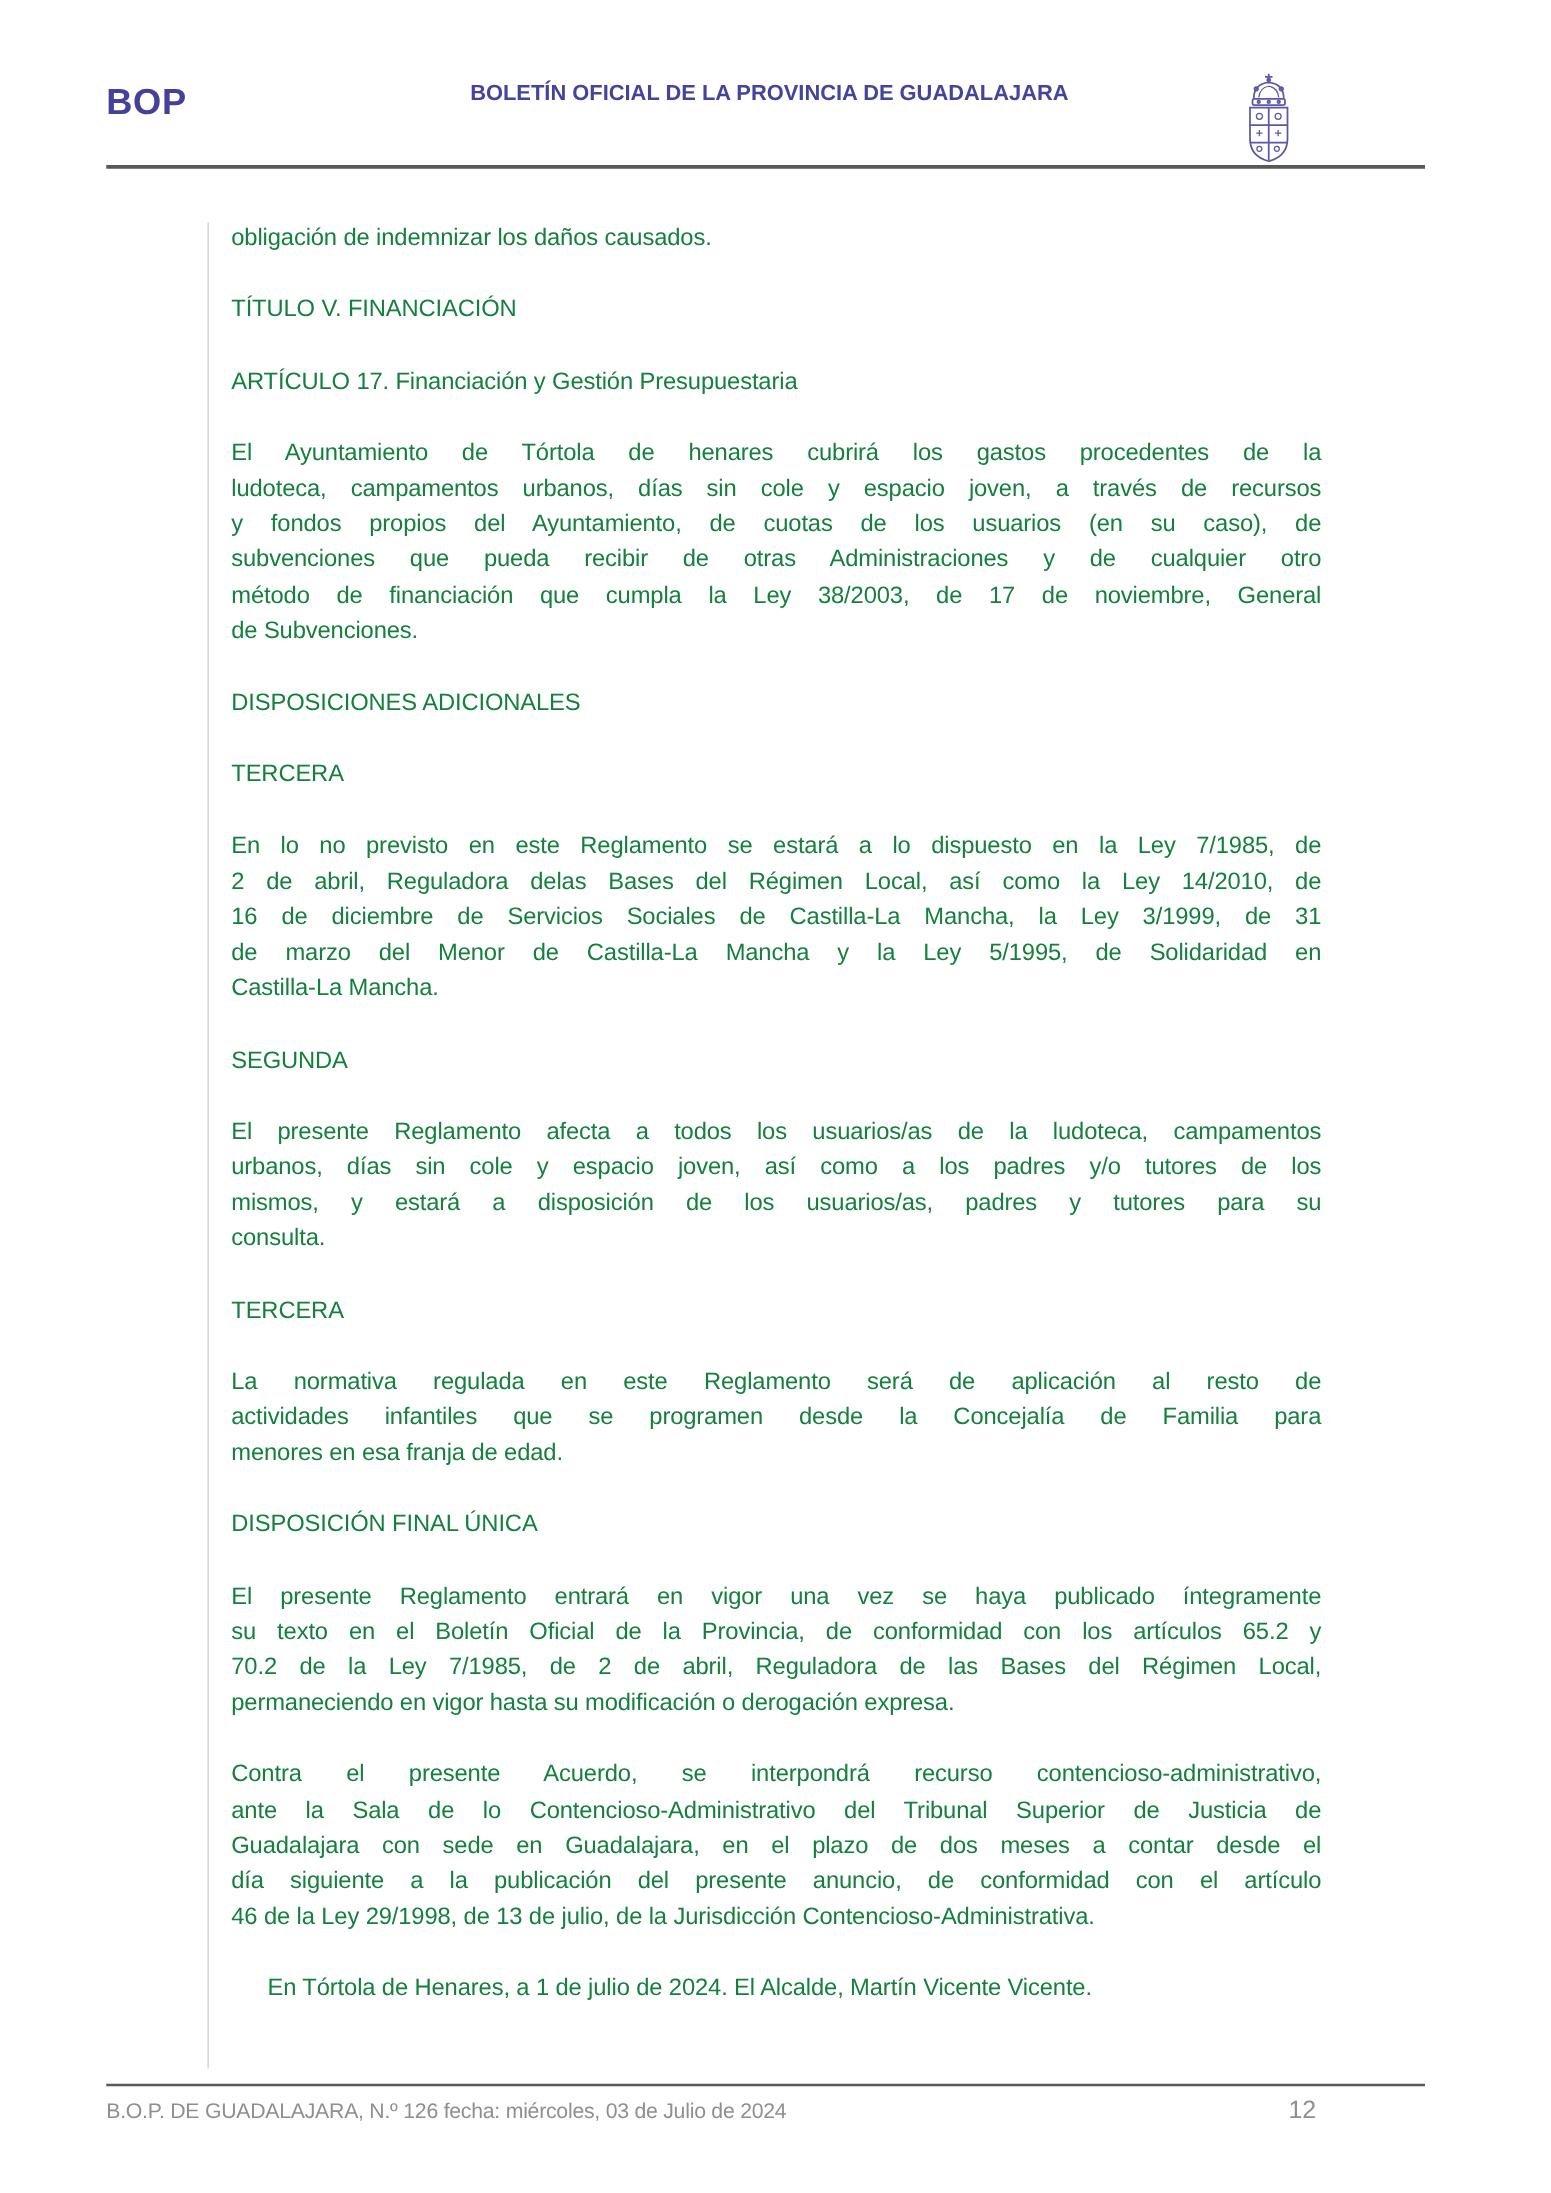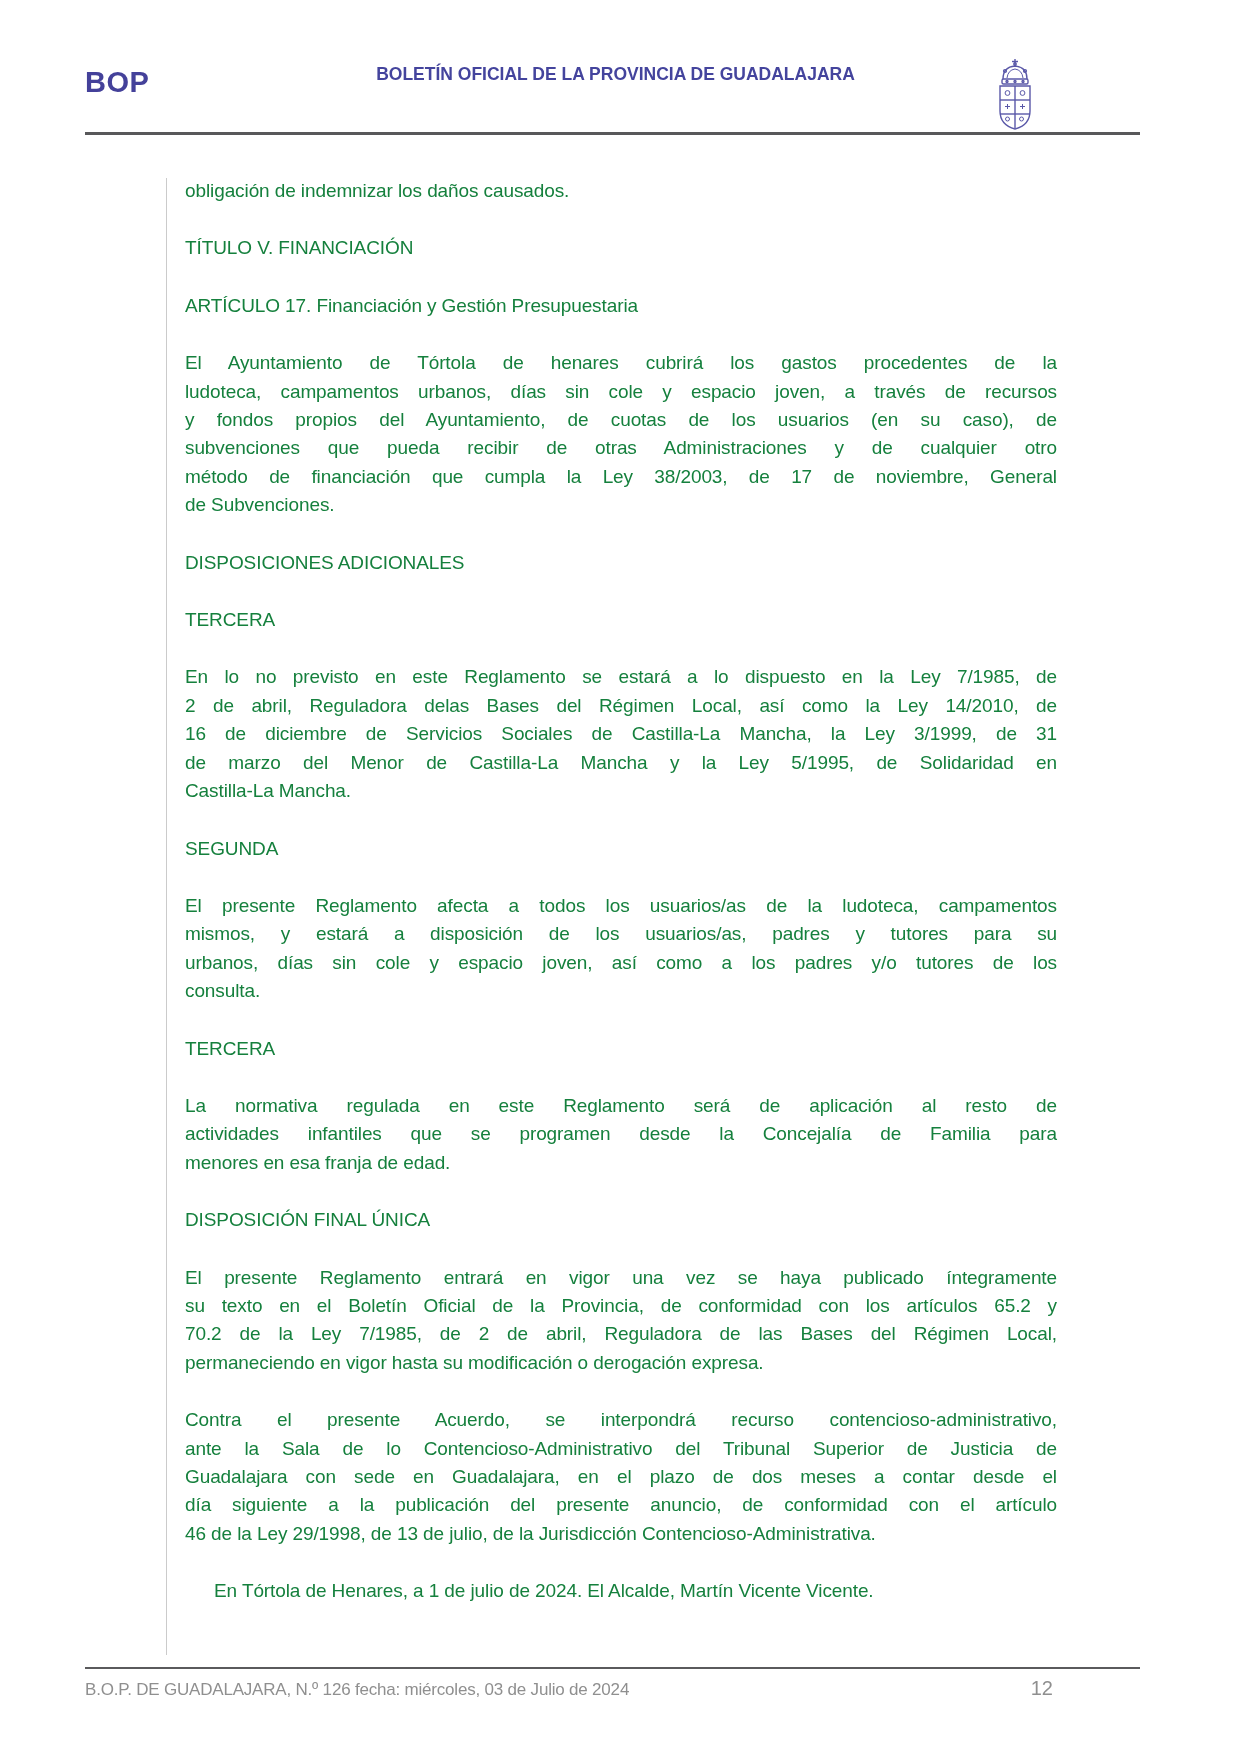--- a/index.html
+++ b/index.html
@@ -184,22 +184,22 @@
         <div class="line">2 de abril, Reguladora delas Bases del Régimen Local, así como la Ley 14/2010, de</div>
         <div class="line">16 de diciembre de Servicios Sociales de Castilla-La Mancha, la Ley 3/1999, de 31</div>
         <div class="line">de marzo del Menor de Castilla-La Mancha y la Ley 5/1995, de Solidaridad en</div>
         <div class="line last">Castilla-La Mancha.</div>
       </div>
       <div class="para">
         <div class="line last">SEGUNDA</div>
       </div>
       <div class="para">
         <div class="line">El presente Reglamento afecta a todos los usuarios/as de la ludoteca, campamentos</div>
+        <div class="line">urbanos, días sin cole y espacio joven, así como a los padres y/o tutores de los</div>
         <div class="line">mismos, y estará a disposición de los usuarios/as, padres y tutores para su</div>
-        <div class="line">urbanos, días sin cole y espacio joven, así como a los padres y/o tutores de los</div>
         <div class="line last">consulta.</div>
       </div>
       <div class="para">
         <div class="line last">TERCERA</div>
       </div>
       <div class="para">
         <div class="line">La normativa regulada en este Reglamento será de aplicación al resto de</div>
         <div class="line">actividades infantiles que se programen desde la Concejalía de Familia para</div>
         <div class="line last">menores en esa franja de edad.</div>
       </div>

